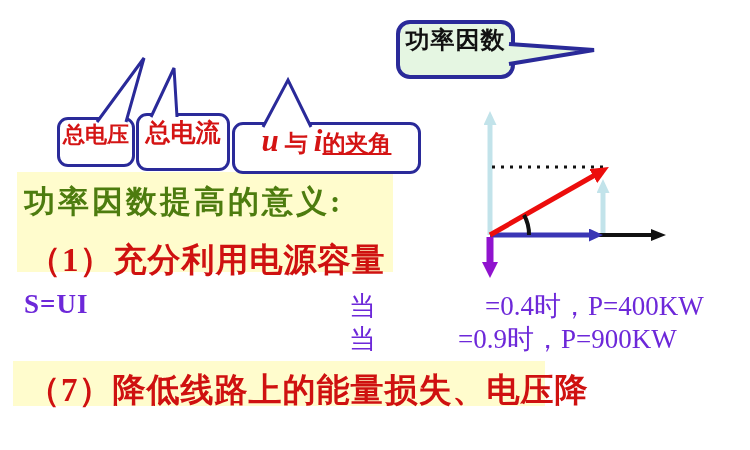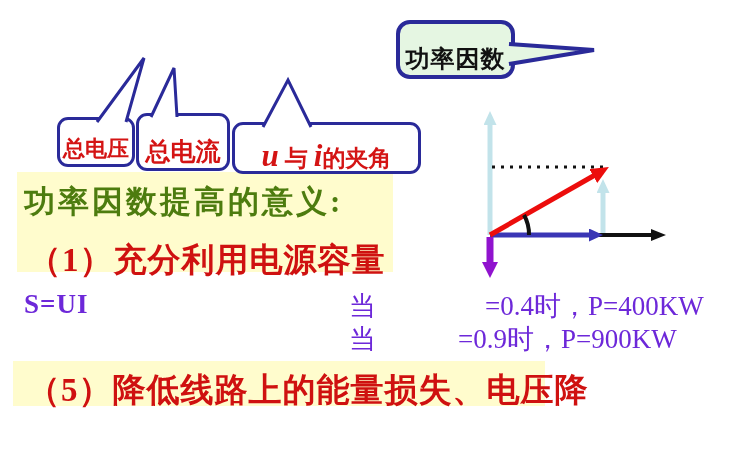--- a/index.html
+++ b/index.html
@@ -20,21 +20,21 @@
     font-size:33px;white-space:nowrap;letter-spacing:1px;
   }
   
   .body-text{
     position:absolute;color:#6d28d9;font-size:27px;white-space:nowrap;
   }
   .bold{font-weight:bold;}
   
   .callout{
     position:absolute;border:3px solid #2a2a99;background:#ffffff;
-    border-radius:11px;display:flex;align-items:flex-end;justify-content:center;
+    border-radius:11px;display:flex;align-items:flex-start;justify-content:center;
     box-sizing:border-box;
   }
   .callout .red-label{color:#d41414;font-weight:bold;white-space:nowrap;}
   .callout-green{background:#e5f6e2;border-width:4px;border-radius:14px;}
   .callout-green .pf-label{color:#111;font-weight:bold;font-size:24px;letter-spacing:1px;}
   .angle-label{display:flex;align-items:baseline;color:#d41414;white-space:nowrap;}
   .angle-label .sym{font-style:italic;font-weight:bold;font-size:31px;line-height:1;}
   .angle-label .cjk{font-weight:bold;font-size:23px;line-height:1;}
   .overlay{position:absolute;left:0;top:0;width:750px;height:450px;pointer-events:none;}
 </style>
@@ -51,36 +51,36 @@
 
   <div class="point" style="left:28px;top:238px;">（1）充分利用电源容量</div>
 
   <div class="body-text bold" style="left:24px;top:289px;letter-spacing:1px;">S=UI</div>
   <div class="body-text" style="left:349px;top:288px;">当</div>
   <div class="body-text" style="left:485px;top:288px;">=0.4时，P=400KW</div>
 
   <div class="body-text" style="left:349px;top:321px;">当</div>
   <div class="body-text" style="left:458px;top:321px;">=0.9时，P=900KW</div>
 
-  <div class="point" style="left:27px;top:368px;">（5）降低线路上的能量损失、电压降</div>
+  <div class="point" style="left:27px;top:368px;">（7）降低线路上的能量损失、电压降</div>
 
   <div class="callout" style="left:57px;top:117px;width:78px;height:50px;">
     <span class="red-label" style="font-size:22px;">总电压</span>
   </div>
 
   <div class="callout" style="left:136px;top:113px;width:94px;height:58px;">
     <span class="red-label" style="font-size:25px;">总电流</span>
   </div>
 
   <div class="callout" style="left:232px;top:122px;width:189px;height:52px;">
     <span class="angle-label">
       <span class="sym">u</span>
       <span class="cjk" style="margin:0 6px;">与</span>
       <span class="sym">i</span>
-      <span class="cjk" style="">的夹角</span>
+      <span class="cjk" style="text-decoration:underline;">的夹角</span>
     </span>
   </div>
 
   <div class="callout callout-green" style="left:396px;top:20px;width:119px;height:59px;">
     <span class="pf-label">功率因数</span>
   </div>
 
   <svg class="overlay" viewBox="0 0 750 450">
     <defs>
       <marker id="mRed" markerUnits="userSpaceOnUse" markerWidth="20" markerHeight="16" refX="2" refY="8" orient="auto">

